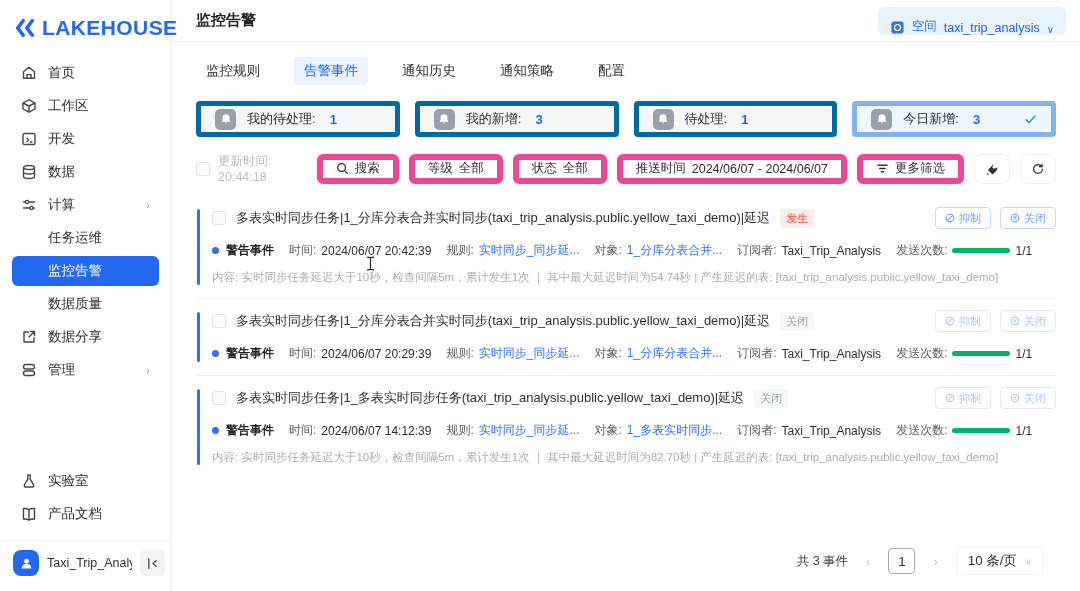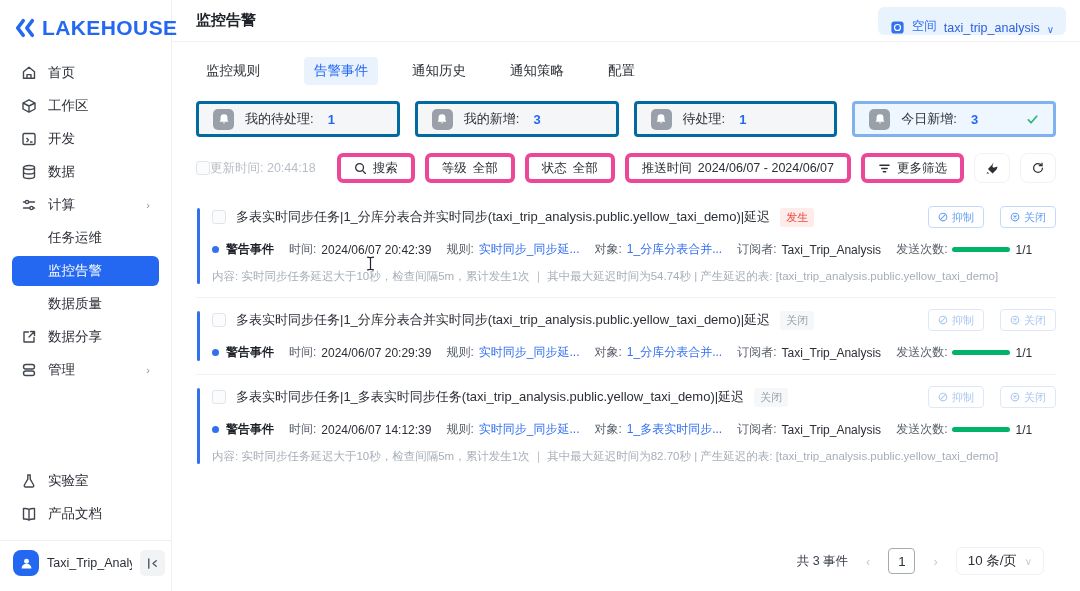--- a/index.html
+++ b/index.html
@@ -38,56 +38,56 @@
     padding:0 14px 0 24px; flex:none; }
   .page-title { font-size:15px; font-weight:bold; color:#1f2329; }
   .space-pill { margin-left:auto; background:#e9f3fd; border:none; border-radius:6px; height:28px;
     display:flex; align-items:flex-end; gap:7px; padding:0 12px; font-size:12.5px; color:#3370f0; cursor:pointer; }
   .space-pill .val { color:#2b5fd9; }
   .space-pill .chev { color:#3370f0; font-size:10px; }
 
   .content { padding:0 24px; display:flex; flex-direction:column; flex:1; min-height:0; }
   .tabs { display:flex; gap:24px; align-items:center; padding:15px 0 13px; }
   .tab { font-size:13.5px; font-weight:500; color:#2b2f36; padding:5px 10px; border-radius:4px; cursor:pointer; }
-  .tab.active { color:#2468f2; background:#eaf2fe;margin-left:10px; }
+  .tab.active { color:#2468f2; background:#eaf2fe; }
 
   .stat-cards { display:flex; gap:15px; margin:3px 0 16px; }
-  .stat-card { flex:1; background:#f5f6f7; border:3px solid #0369a1; border-radius:4px; height:36px;
+  .stat-card { flex:1; background:#f5f6f7; border:5px solid #0369a1; border-radius:4px; height:36px;
     display:flex; align-items:center; gap:11px; padding:0 14px; cursor:pointer; }
   .stat-card.selected { background:#eef6ff; border-color:#7fb2ef; }
   .card-icon { width:21px; height:21px; background:#99a0aa; border-radius:5px; flex:none;
     display:flex; align-items:center; justify-content:center; }
   .stat-label { font-size:13px; color:#2b2f36; }
   .stat-value { color:#2468f2; font-weight:600; margin-left:3px; }
   .card-check { margin-left:auto; color:#27b877; display:flex; }
 
   .filter-row { display:flex; align-items:center; margin-bottom:12px; }
-  .update-time { display:flex; align-items:center; gap:0; color:#b8bec6; font-size:12.5px; }
+  .update-time { display:flex; align-items:center; gap:8px; color:#b8bec6; font-size:12.5px; }
   .checkbox { width:14px; height:14px; border:1px solid #e1e4e9; border-radius:3px; background:#fbfcfd;
     flex:none; cursor:pointer; }
   .filter-right { margin-left:auto; display:flex; align-items:center; gap:10px; }
-  .filter-btn { height:30px; border:4px solid #ec4899; border-radius:6px; background:#fff;
+  .filter-btn { height:30px; border:6px solid #ec4899; border-radius:6px; background:#fff;
     display:flex; align-items:center; gap:6px; padding:0 13px; font-size:12.5px; color:#2b2f36;
     cursor:pointer; white-space:nowrap; }
   .filter-btn .flabel { color:#2b2f36; }
   .icon-btn { width:36px; height:30px; border:1px solid #f0f1f4; border-radius:8px; background:#fff;
     display:flex; align-items:center; justify-content:center; cursor:pointer; color:#2b2f36; }
 
   
   .event-list { display:flex; flex-direction:column; }
   .event { position:relative; padding:11px 0 13px 16px; }
   .event + .event { border-top:1px solid #f1f2f4; }
   .event::before { content:""; position:absolute; left:1px; top:13px; bottom:13px; width:3px;
     border-radius:2px; background:#3370f0; }
   .line1 { display:flex; align-items:center; gap:10px; }
   .event-title { font-size:13px; color:#2b2f36; white-space:nowrap; overflow:hidden; }
   .badge { font-size:11px; padding:2px 6px; border-radius:3px; flex:none; }
   .badge.danger { color:#f2493f; background:#fdecea; }
   .badge.closed { color:#9aa3ad; background:#f6f7f8; }
-  .event-actions { margin-left:auto; display:flex; gap:16px; flex:none; }
+  .event-actions { margin-left:auto; display:flex; gap:9px; flex:none; }
   .action-btn { height:22px; display:flex; align-items:center; gap:4px; padding:0 9px;
     border:1px solid #c3dbfb; color:#67a0f3; border-radius:4px; font-size:11px; background:#fff; cursor:pointer; }
   .event.dimmed .action-btn { border-color:#dde9fa; color:#aac8f1; }
   .line2 { display:flex; align-items:center; gap:15px; margin-top:13px; font-size:12px;
     white-space:nowrap; overflow:hidden; }
   .etype { display:flex; align-items:center; gap:7px; font-weight:600; color:#1f2329; }
   .dot { width:7px; height:7px; border-radius:50%; background:#3370f0; flex:none; }
   .kv { display:flex; gap:5px; align-items:center; }
   .kv .k { color:#5a606a; }
   .kv .v { color:#2b2f36; }

